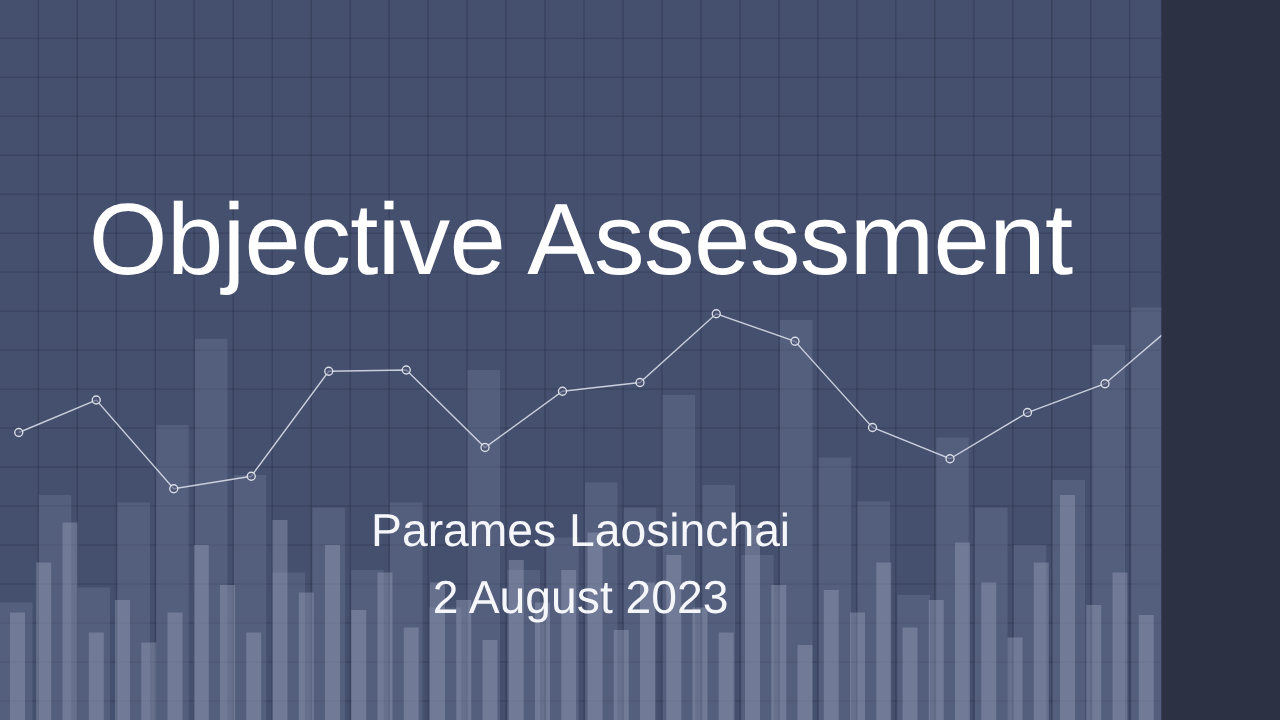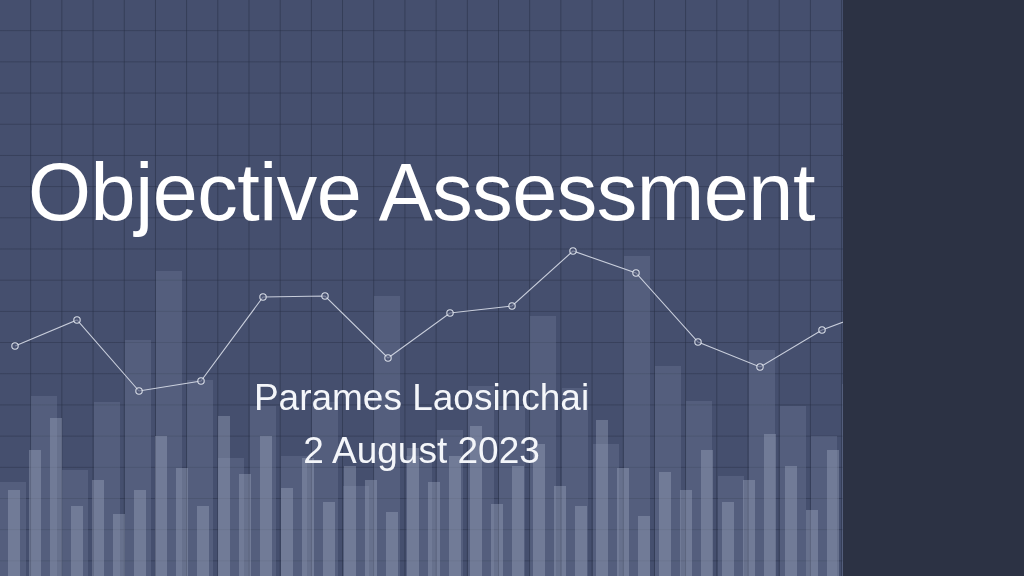--- a/index.html
+++ b/index.html
@@ -3,21 +3,21 @@
 <meta charset="utf-8">
 <title>Objective Assessment</title>
 <style>
   html, body {
     margin: 0;
     padding: 0;
     background: #2c3244;
   }
   #slide {
     position: relative;
-    width: 843px;
+    width: 929px;
     height: 576px;
     overflow: hidden;
     background: #454f6e;
     font-family: "Liberation Sans", "DejaVu Sans", sans-serif;
     -webkit-font-smoothing: antialiased;
   }
 
   
   .grid-layer {
     position: absolute;
@@ -79,21 +79,21 @@
     font-size: 81px;
     font-weight: 300;
     line-height: 1.0;
     letter-spacing: -0.5px;
     white-space: nowrap;
   }
   .subtitle-block {
     position: absolute;
     left: 0;
     right: 0;
-    top: 372px;
+    top: 399px;
     text-align: center;
     color: #f4f6fa;
     font-size: 37px;
     font-weight: 300;
     line-height: 1.42;
   }
   .subtitle-line { display: block; white-space: nowrap; }
 </style>
 </head>
 <body>

